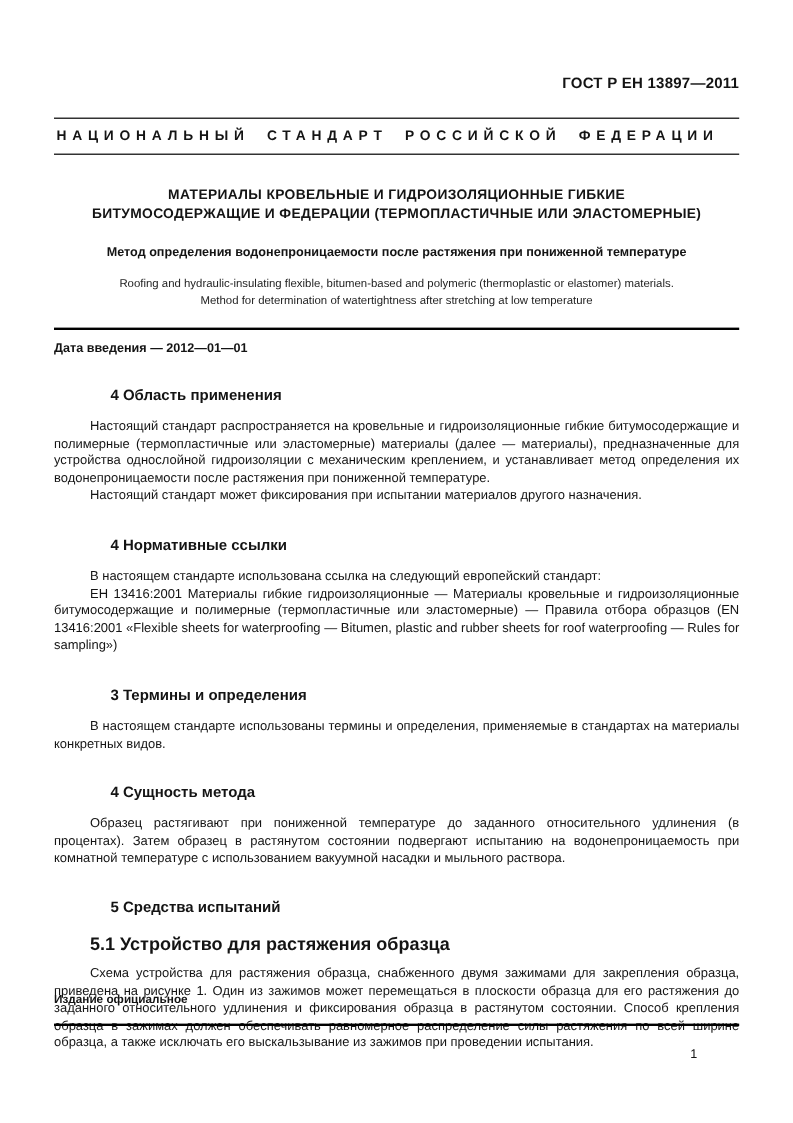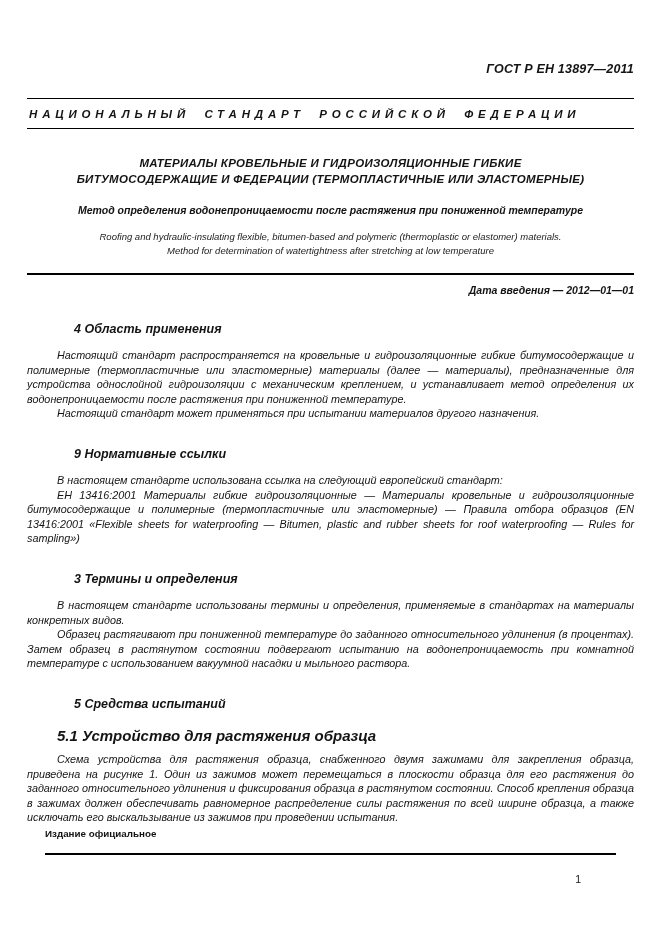--- a/index.html
+++ b/index.html
@@ -8,22 +8,21 @@
     width: 661px;
     height: 936px;
     margin: 0 auto;
     background: #ffffff;
     font-family: "Liberation Sans", sans-serif;
     color: #141414;
     box-sizing: border-box;
     overflow: hidden;
   }
   .content {
-    padding: 0 27px;
-    font-style: italic;
+    padding: 0 45px;
   }
   .doc-code {
     padding-top: 62px;
     text-align: right;
     font-weight: bold;
     font-size: 12.5px;
     letter-spacing: 0.2px;
   }
   .banner {
     margin-top: 22px;
@@ -59,21 +58,20 @@
     line-height: 14px;
     color: #222;
   }
   .thick-rule {
     margin-top: 15px;
     border-top: 2px solid #000;
     height: 0;
   }
   .intro-date {
     margin-top: 9px;
-    text-align: right;
     font-weight: bold;
     font-size: 10.5px;
   }
   .section-heading {
     margin: 26px 0 12px 47px;
     font-weight: bold;
     font-size: 12.5px;
   }
   .sub-heading {
     margin: 16px 0 8px 30px;
@@ -130,29 +128,30 @@
       <div>Roofing and hydraulic-insulating flexible, bitumen-based and polymeric (thermoplastic or elastomer) materials.</div>
       <div>Method for determination of watertightness after stretching at low temperature</div>
     </div>
 
     <div class="thick-rule"></div>
 
     <div class="intro-date">Дата введения — 2012—01—01</div>
 
     <div class="section-heading">4  Область применения</div>
     <p class="para">Настоящий стандарт распространяется на кровельные и гидроизоляционные гибкие битумосодержащие и полимерные (термопластичные или эластомерные) материалы (далее — материалы), предназначенные для устройства однослойной гидроизоляции с механическим креплением, и устанавливает метод определения их водонепроницаемости после растяжения при пониженной температуре.</p>
-    <p class="para">Настоящий стандарт может применяться при испытании материалов другого назначения.</p>
+    <p class="para">Настоящий стандарт может фиксирования при испытании материалов другого назначения.</p>
 
-    <div class="section-heading">9  Нормативные ссылки</div>
+    <div class="section-heading">4  Нормативные ссылки</div>
     <p class="para">В настоящем стандарте использована ссылка на следующий европейский стандарт:</p>
     <p class="para">ЕН 13416:2001  Материалы гибкие гидроизоляционные — Материалы кровельные и гидроизоляционные битумосодержащие и полимерные (термопластичные или эластомерные) — Правила отбора образцов (EN 13416:2001 «Flexible sheets for waterproofing — Bitumen, plastic and rubber sheets for roof waterproofing — Rules for sampling»)</p>
 
     <div class="section-heading">3  Термины и определения</div>
     <p class="para">В настоящем стандарте использованы термины и определения, применяемые в стандартах на материалы конкретных видов.</p>
 
+    <div class="section-heading">4  Сущность метода</div>
     <p class="para">Образец растягивают при пониженной температуре до заданного относительного удлинения (в процентах). Затем образец в растянутом состоянии подвергают испытанию на водонепроницаемость при комнатной температуре с использованием вакуумной насадки и мыльного раствора.</p>
 
     <div class="section-heading">5  Средства испытаний</div>
     <div class="sub-heading">5.1  Устройство для растяжения образца</div>
     <p class="para">Схема устройства для растяжения образца, снабженного двумя зажимами для закрепления образца, приведена на рисунке 1. Один из зажимов может перемещаться в плоскости образца для его растяжения до заданного относительного удлинения и фиксирования образца в растянутом состоянии. Способ крепления образца в зажимах должен обеспечивать равномерное распределение силы растяжения по всей ширине образца, а также исключать его выскальзывание из зажимов при проведении испытания.</p>
 
   </div>
 
   <div class="footer-rule"></div>
   <div class="footer-official">Издание официальное</div>

